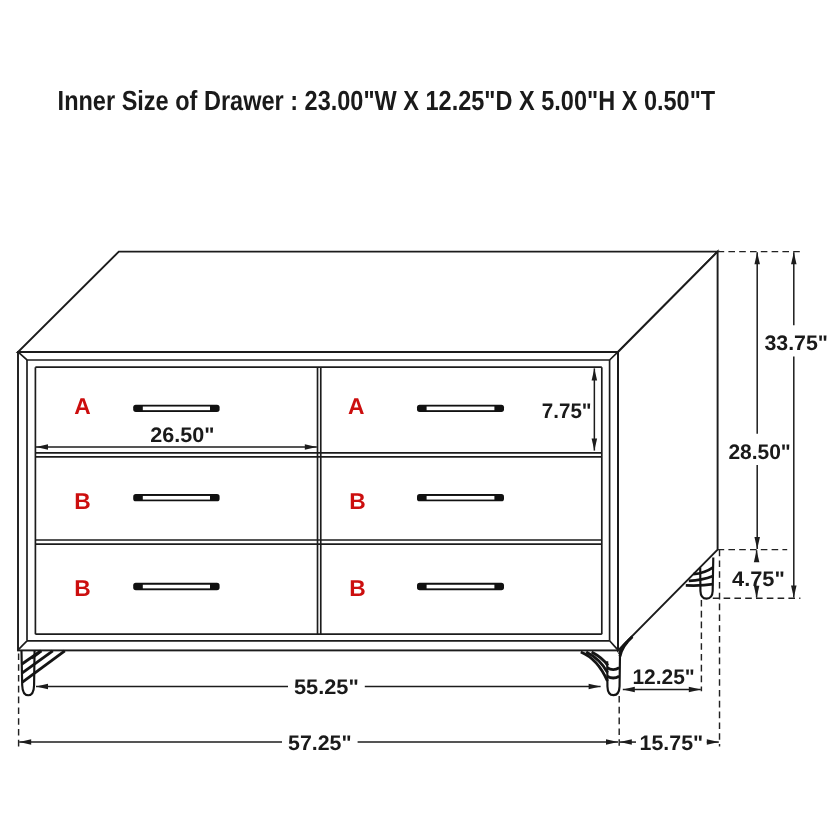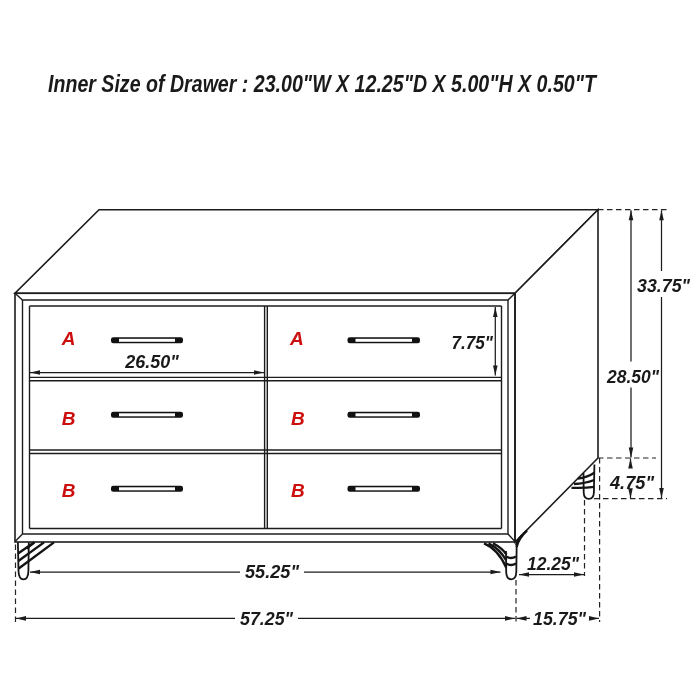--- a/index.html
+++ b/index.html
@@ -1,16 +1,16 @@
 <!DOCTYPE html>
 <html><head>
 <meta charset="utf-8">
 <style>
   html,body{margin:0;padding:0;background:#ffffff;}
-  .wrap{width:700px;height:700px;position:relative;background:#fff;font-style:italic;}
+  .wrap{width:700px;height:700px;position:relative;background:#fff;}
   text{font-family:"Liberation Sans", sans-serif;font-weight:bold;fill:#1a1a1a;}
   .red{fill:#cc0e0e;}
 </style>
 </head>
 <body>
 <div class="wrap">
 <svg width="700" height="700" viewBox="0 0 700 700" xmlns="http://www.w3.org/2000/svg">
 
 <rect x="0" y="0" width="700" height="700" fill="#ffffff"></rect>
 

